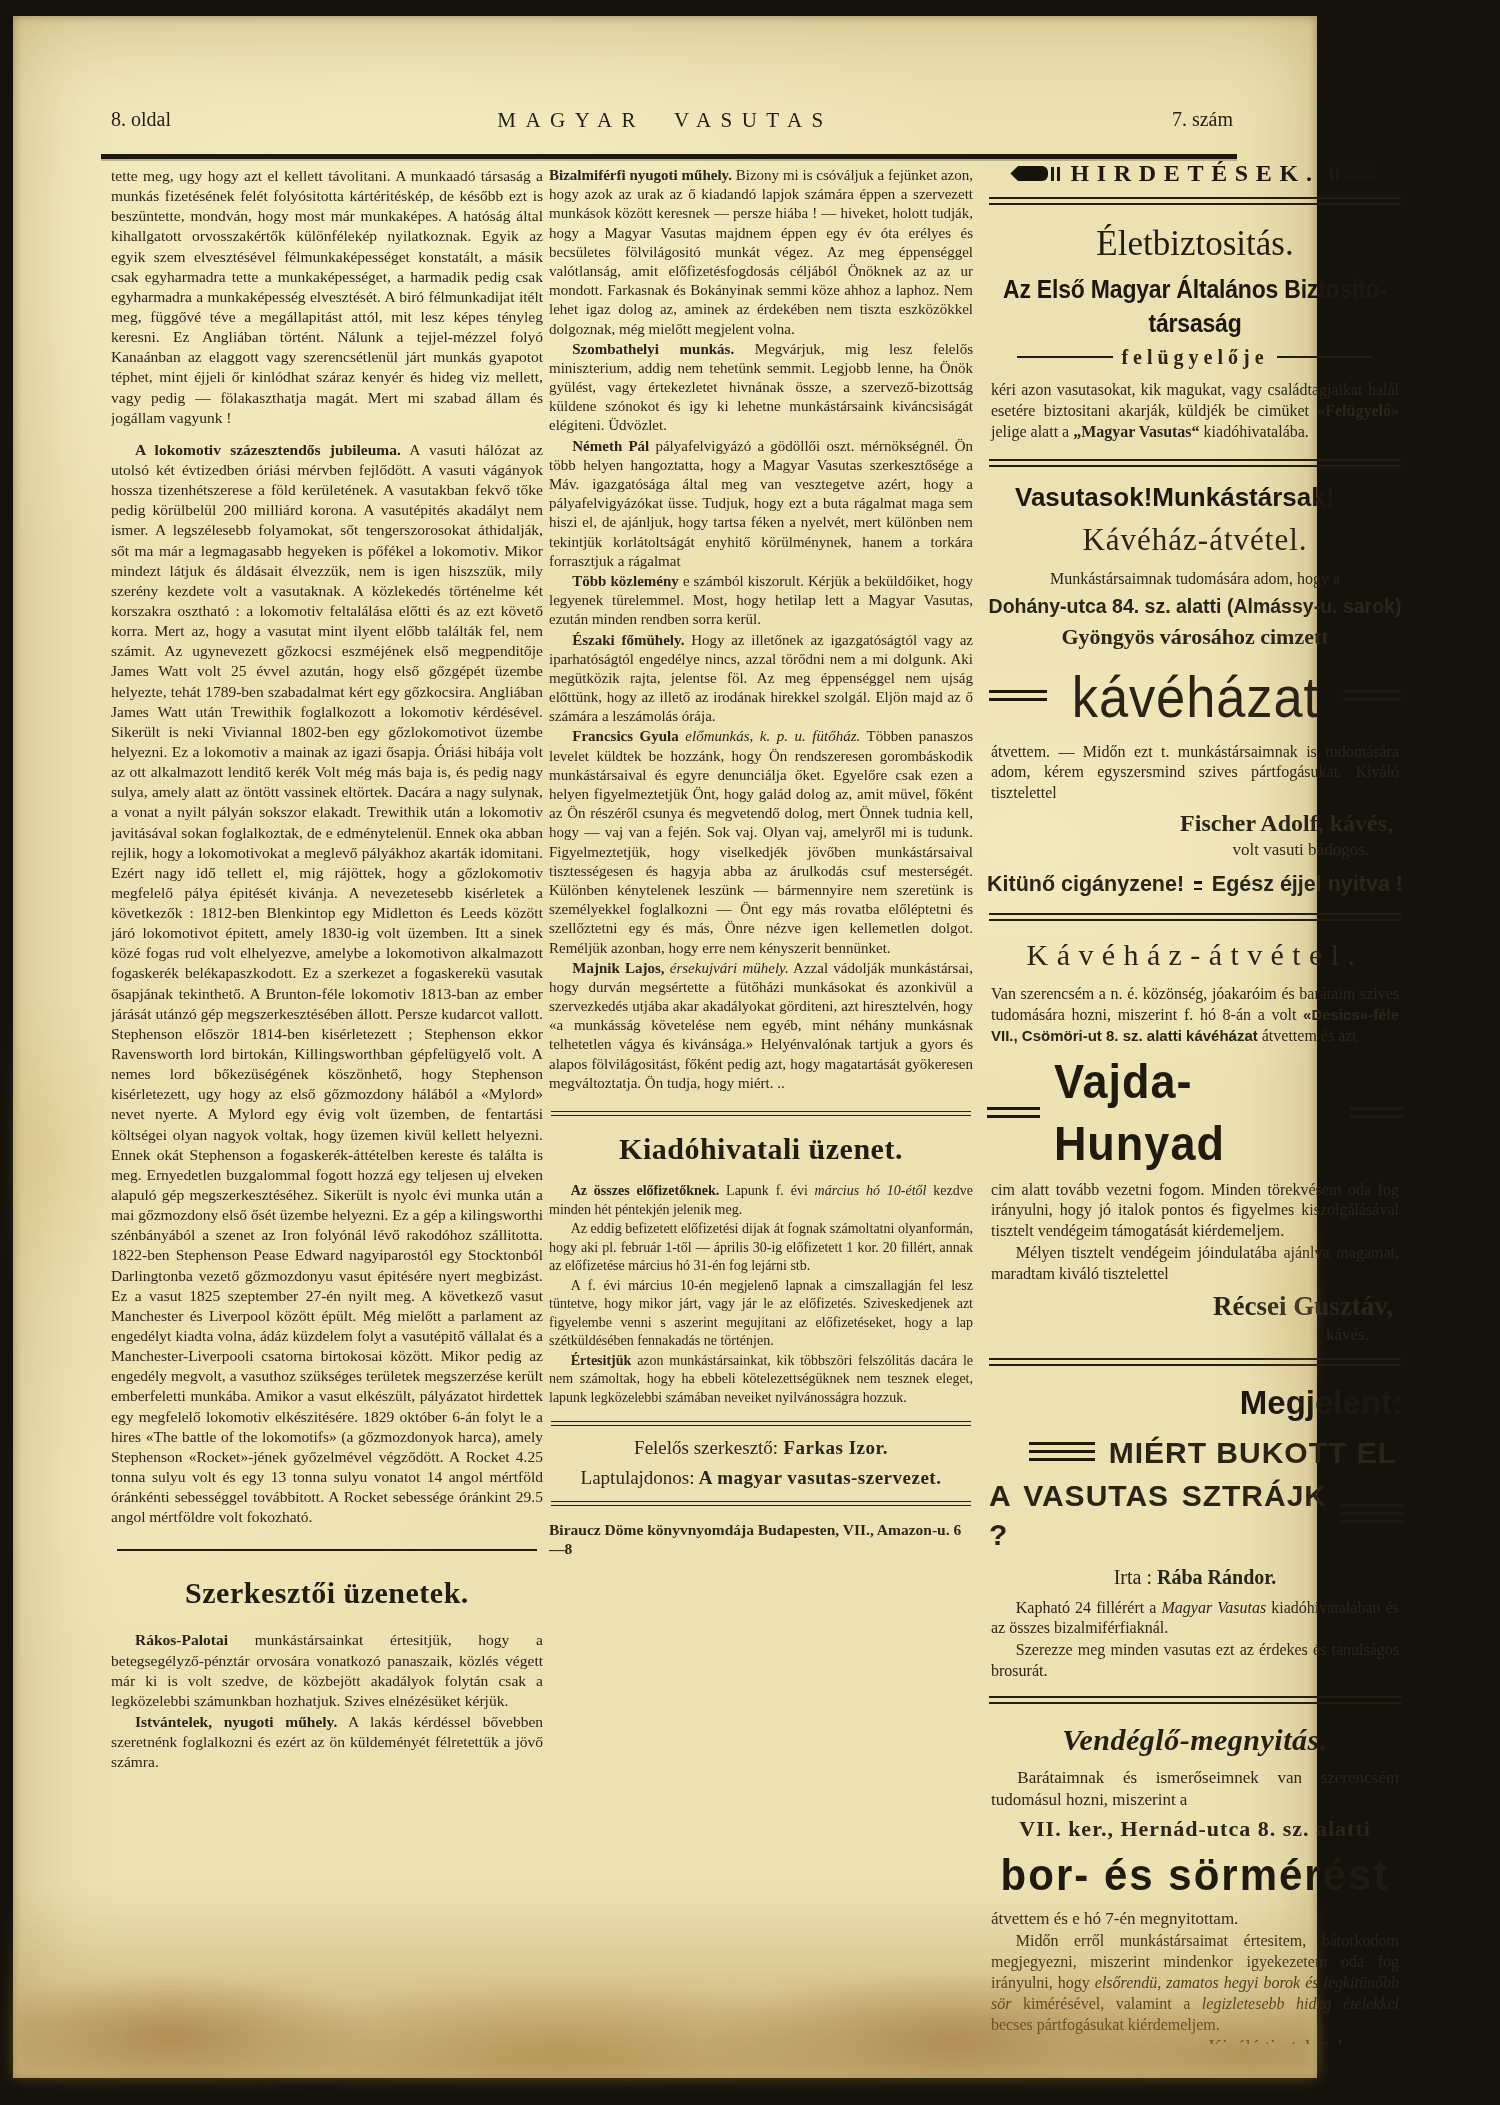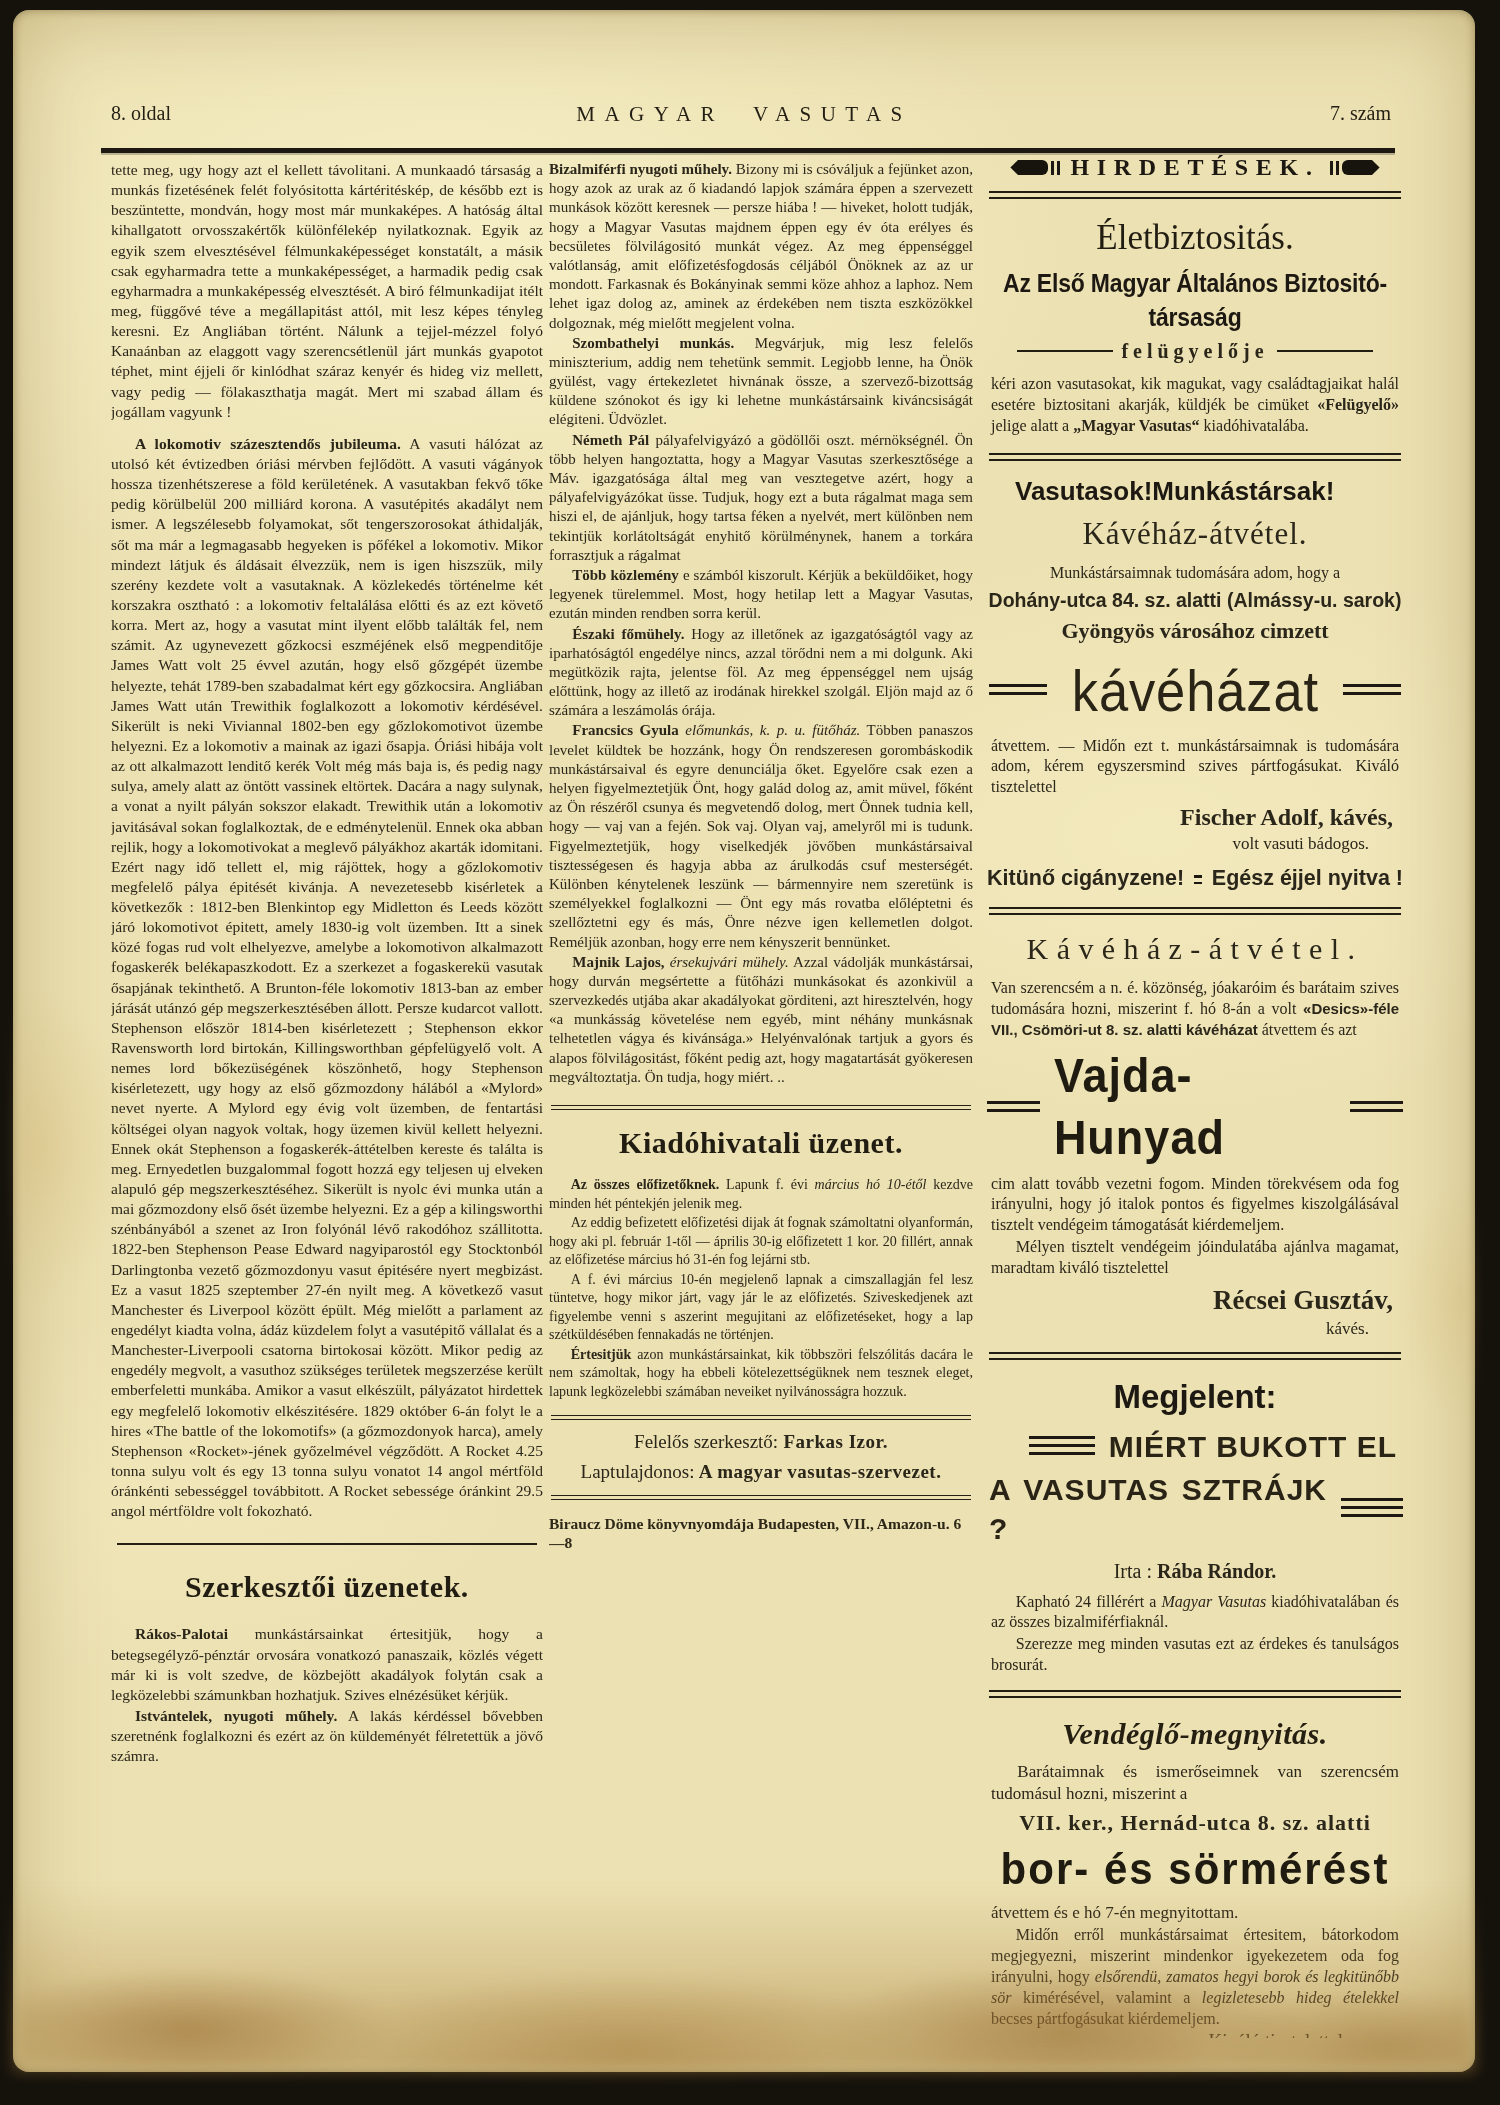--- a/index.html
+++ b/index.html
@@ -1,27 +1,27 @@
 <!DOCTYPE html>
 <html><head>
 <meta charset="utf-8">
 <title>Magyar Vasutas — 8. oldal</title>
 <style>
   * { box-sizing: border-box; margin: 0; padding: 0; }
   html,body { background:#181510; }
   .page { position:relative; width:1500px; height:2105px; background:#15120c; overflow:hidden;
           font-family:"Liberation Serif", serif; }
-  .paper { position:absolute; left:13px; top:10px; width:1462px; height:2062px;
+  .paper { position:absolute; left:13px; top:16px; width:1304px; height:2062px;
            background:#ece1b2;
            background-image:
              radial-gradient(ellipse 900px 500px at 30% 12%, rgba(255,250,215,.55), rgba(255,250,215,0) 70%),
              radial-gradient(ellipse 700px 420px at 78% 40%, rgba(255,248,210,.35), rgba(255,248,210,0) 70%),
              radial-gradient(ellipse 500px 260px at 12% 72%, rgba(250,242,200,.30), rgba(250,242,200,0) 70%);
            box-shadow: inset 0 0 90px rgba(130,100,35,.35), inset 0 0 10px rgba(70,50,15,.45);
-           color:#2b261a;border-radius:16px; }
+           color:#2b261a; }
   .stain-bottom { position:absolute; left:0; right:0; bottom:0; height:190px; pointer-events:none;
            background:
              radial-gradient(ellipse 300px 90px at 12% 78%, rgba(150,105,45,.55), rgba(150,105,45,0) 70%),
              radial-gradient(ellipse 420px 110px at 42% 88%, rgba(160,115,50,.45), rgba(160,115,50,0) 70%),
              radial-gradient(ellipse 360px 100px at 72% 80%, rgba(145,100,40,.5), rgba(145,100,40,0) 70%),
              radial-gradient(ellipse 260px 80px at 94% 86%, rgba(150,108,45,.45), rgba(150,108,45,0) 70%),
              linear-gradient(to bottom, rgba(170,130,60,0), rgba(168,128,58,.38) 70%);
            filter: blur(7px); }
   .stain-mid { position:absolute; left:0; top:980px; width:100%; height:520px; pointer-events:none; opacity:.5;
            background:
@@ -92,21 +92,21 @@
   .big-kavehazat { font-size:57px; font-weight:400; letter-spacing:1px; transform:scaleX(.92); color:#2a2417; }
   .sig { text-align:right; font-weight:bold; font-size:24px; text-indent:0; margin:4px 10px 0 0; }
   .sig-sub { text-align:right; font-size:17px; text-indent:0; margin-right:34px; }
   .ad2-foot { display:flex; align-items:center; gap:10px; margin-top:10px; font-size:21.5px; font-weight:bold; }
   .ad2-foot .lines2 { flex:1; height:9px; background:repeating-linear-gradient(#1d1912 0 3px, transparent 3px 7px); }
 
   .ad3-title { font-size:30px; text-align:center; letter-spacing:.28em; margin:14px 0 10px; }
   .big-vajda { font-size:45px; font-weight:bold; letter-spacing:1px; transform:scaleY(1.05); color:#201b10; }
   .ad3-sig { font-size:27px; }
 
-  .ad4-title { font-size:33px; font-weight:bold; text-align:center; margin:16px 0 8px; color:#1d1912; }
+  .ad4-title { font-size:33px; font-weight:bold; text-align:right; margin:16px 0 8px; color:#1d1912; }
   .ad4-line { display:flex; align-items:center; gap:14px; font-size:30px; font-weight:bold;
               letter-spacing:1px; color:#2a2417; }
   .ad4-line.l1 { justify-content:flex-end; padding-right:6px; }
   .ad4-line.l2 { justify-content:flex-start; padding-left:2px; margin-top:4px; }
   .ad4-by { text-align:center; font-size:20px; margin:10px 0 8px; }
   .ad4-by .name { font-weight:bold; }
 
   .ad5-title { font-size:30px; font-weight:bold; text-align:center; margin:16px 0 8px; letter-spacing:.5px;
                font-style:italic; color:#251f12; }
   .ad5-hernad { font-size:22px; font-weight:bold; text-align:center; margin:4px 0; letter-spacing:1px; }

